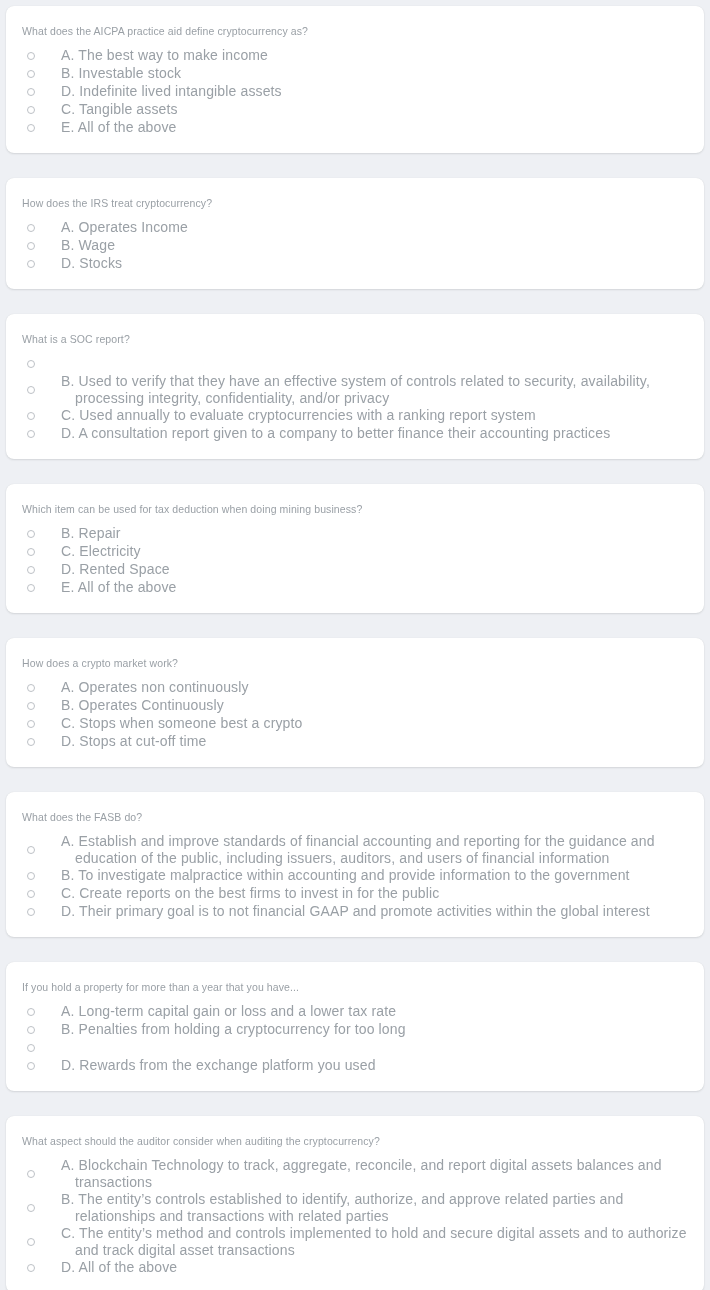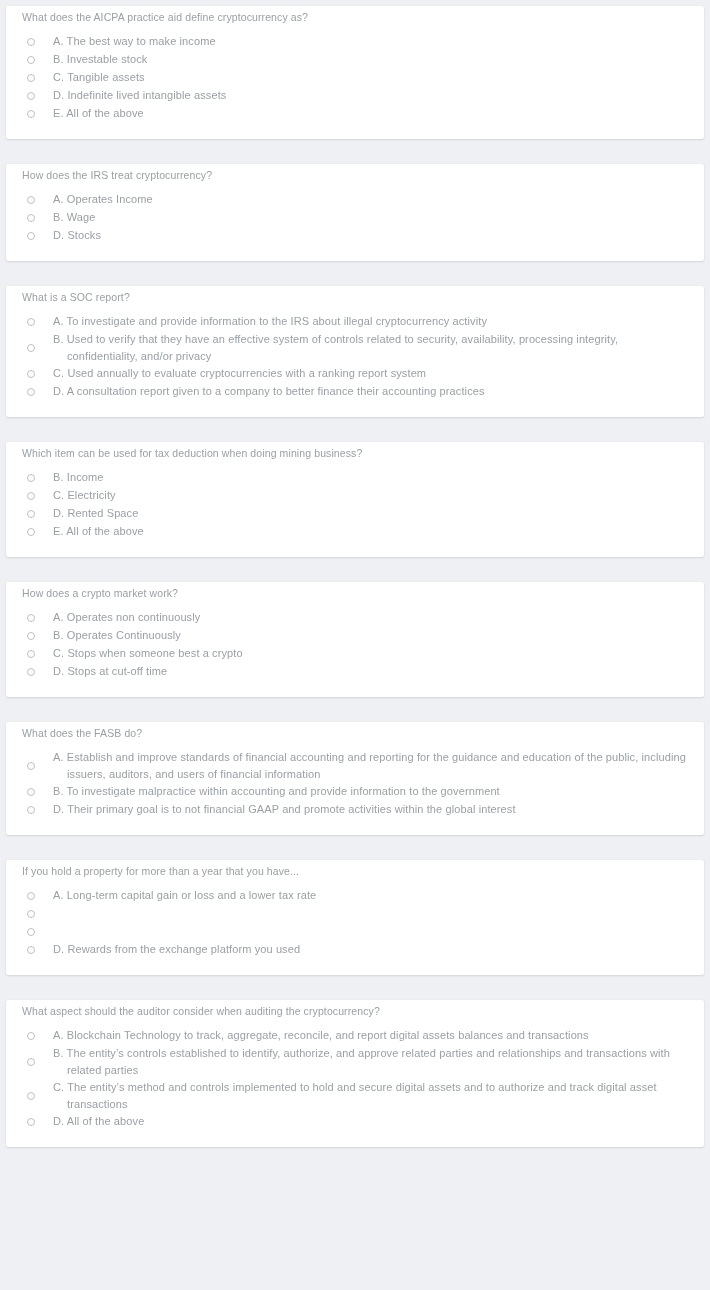--- a/index.html
+++ b/index.html
@@ -13,23 +13,23 @@
     font-family: "Liberation Sans", sans-serif;
     -webkit-font-smoothing: antialiased;
   }
   .quiz-page {
     width: 710px;
     padding: 6px 6px 0 6px;
     box-sizing: border-box;
   }
   .question-card {
     background: #ffffff;
-    border-radius: 2px;
+    border-radius: 8px;
     box-shadow: 0 1px 2px rgba(60,64,67,0.14), 0 0 1px rgba(60,64,67,0.10);
-    padding: 4px 16px 16px 16px;
+    padding: 18px 16px 16px 16px;
     margin-bottom: 25px;
     box-sizing: border-box;
   }
   .question-card:last-child {
     margin-bottom: 0;
   }
   .question-title {
     color: #9aa0a6;
     font-size: 10.5px;
     line-height: 14px;
@@ -53,53 +53,53 @@
     width: 8px;
     height: 8px;
     border: 1px solid #bdc1c6;
     border-radius: 50%;
     background: #ffffff;
     margin: 0 0 0 5px;
     box-sizing: border-box;
   }
   .option-label {
     color: #9aa0a6;
-    font-size: 11px;
+    font-size: 14px;
     line-height: 16.5px;
     padding-left: 18px;
     text-indent: -14px;
-    margin-left: 14px;
+    margin-left: 22px;
     letter-spacing: 0.01em;
   }
 </style>
 </head>
 <body>
 
 <div class="quiz-page" id="quiz-root">
     <div class="question-card">
       <p class="question-title">What does the AICPA practice aid define cryptocurrency as?</p>
       <ul class="options">
         <li class="option-row">
           <span class="radio"></span>
           <span class="option-label">A. The best way to make income</span>
         </li>
         <li class="option-row">
           <span class="radio"></span>
           <span class="option-label">B. Investable stock</span>
         </li>
         <li class="option-row">
           <span class="radio"></span>
+          <span class="option-label">D. Indefinite lived intangible assets</span>
+        </li>
+        <li class="option-row">
+          <span class="radio"></span>
           <span class="option-label">C. Tangible assets</span>
         </li>
         <li class="option-row">
           <span class="radio"></span>
-          <span class="option-label">D. Indefinite lived intangible assets</span>
-        </li>
-        <li class="option-row">
-          <span class="radio"></span>
           <span class="option-label">E. All of the above</span>
         </li>
       </ul>
     </div>
     <div class="question-card">
       <p class="question-title">How does the IRS treat cryptocurrency?</p>
       <ul class="options">
         <li class="option-row">
           <span class="radio"></span>
           <span class="option-label">A. Operates Income</span>
@@ -112,42 +112,41 @@
           <span class="radio"></span>
           <span class="option-label">D. Stocks</span>
         </li>
       </ul>
     </div>
     <div class="question-card">
       <p class="question-title">What is a SOC report?</p>
       <ul class="options">
         <li class="option-row">
           <span class="radio"></span>
-          <span class="option-label">A. To investigate and provide information to the IRS about illegal cryptocurrency activity</span>
         </li>
         <li class="option-row">
           <span class="radio"></span>
           <span class="option-label">B. Used to verify that they have an effective system of controls related to security, availability, processing integrity, confidentiality, and/or privacy</span>
         </li>
         <li class="option-row">
           <span class="radio"></span>
           <span class="option-label">C. Used annually to evaluate cryptocurrencies with a ranking report system</span>
         </li>
         <li class="option-row">
           <span class="radio"></span>
           <span class="option-label">D. A consultation report given to a company to better finance their accounting practices</span>
         </li>
       </ul>
     </div>
     <div class="question-card">
       <p class="question-title">Which item can be used for tax deduction when doing mining business?</p>
       <ul class="options">
         <li class="option-row">
           <span class="radio"></span>
-          <span class="option-label">B. Income</span>
+          <span class="option-label">B. Repair</span>
         </li>
         <li class="option-row">
           <span class="radio"></span>
           <span class="option-label">C. Electricity</span>
         </li>
         <li class="option-row">
           <span class="radio"></span>
           <span class="option-label">D. Rented Space</span>
         </li>
         <li class="option-row">
@@ -183,33 +182,38 @@
         <li class="option-row">
           <span class="radio"></span>
           <span class="option-label">A. Establish and improve standards of financial accounting and reporting for the guidance and education of the public, including issuers, auditors, and users of financial information</span>
         </li>
         <li class="option-row">
           <span class="radio"></span>
           <span class="option-label">B. To investigate malpractice within accounting and provide information to the government</span>
         </li>
         <li class="option-row">
           <span class="radio"></span>
+          <span class="option-label">C. Create reports on the best firms to invest in for the public</span>
+        </li>
+        <li class="option-row">
+          <span class="radio"></span>
           <span class="option-label">D. Their primary goal is to not financial GAAP and promote activities within the global interest</span>
         </li>
       </ul>
     </div>
     <div class="question-card">
       <p class="question-title">If you hold a property for more than a year that you have...</p>
       <ul class="options">
         <li class="option-row">
           <span class="radio"></span>
           <span class="option-label">A. Long-term capital gain or loss and a lower tax rate</span>
         </li>
         <li class="option-row">
           <span class="radio"></span>
+          <span class="option-label">B. Penalties from holding a cryptocurrency for too long</span>
         </li>
         <li class="option-row">
           <span class="radio"></span>
         </li>
         <li class="option-row">
           <span class="radio"></span>
           <span class="option-label">D. Rewards from the exchange platform you used</span>
         </li>
       </ul>
     </div>

